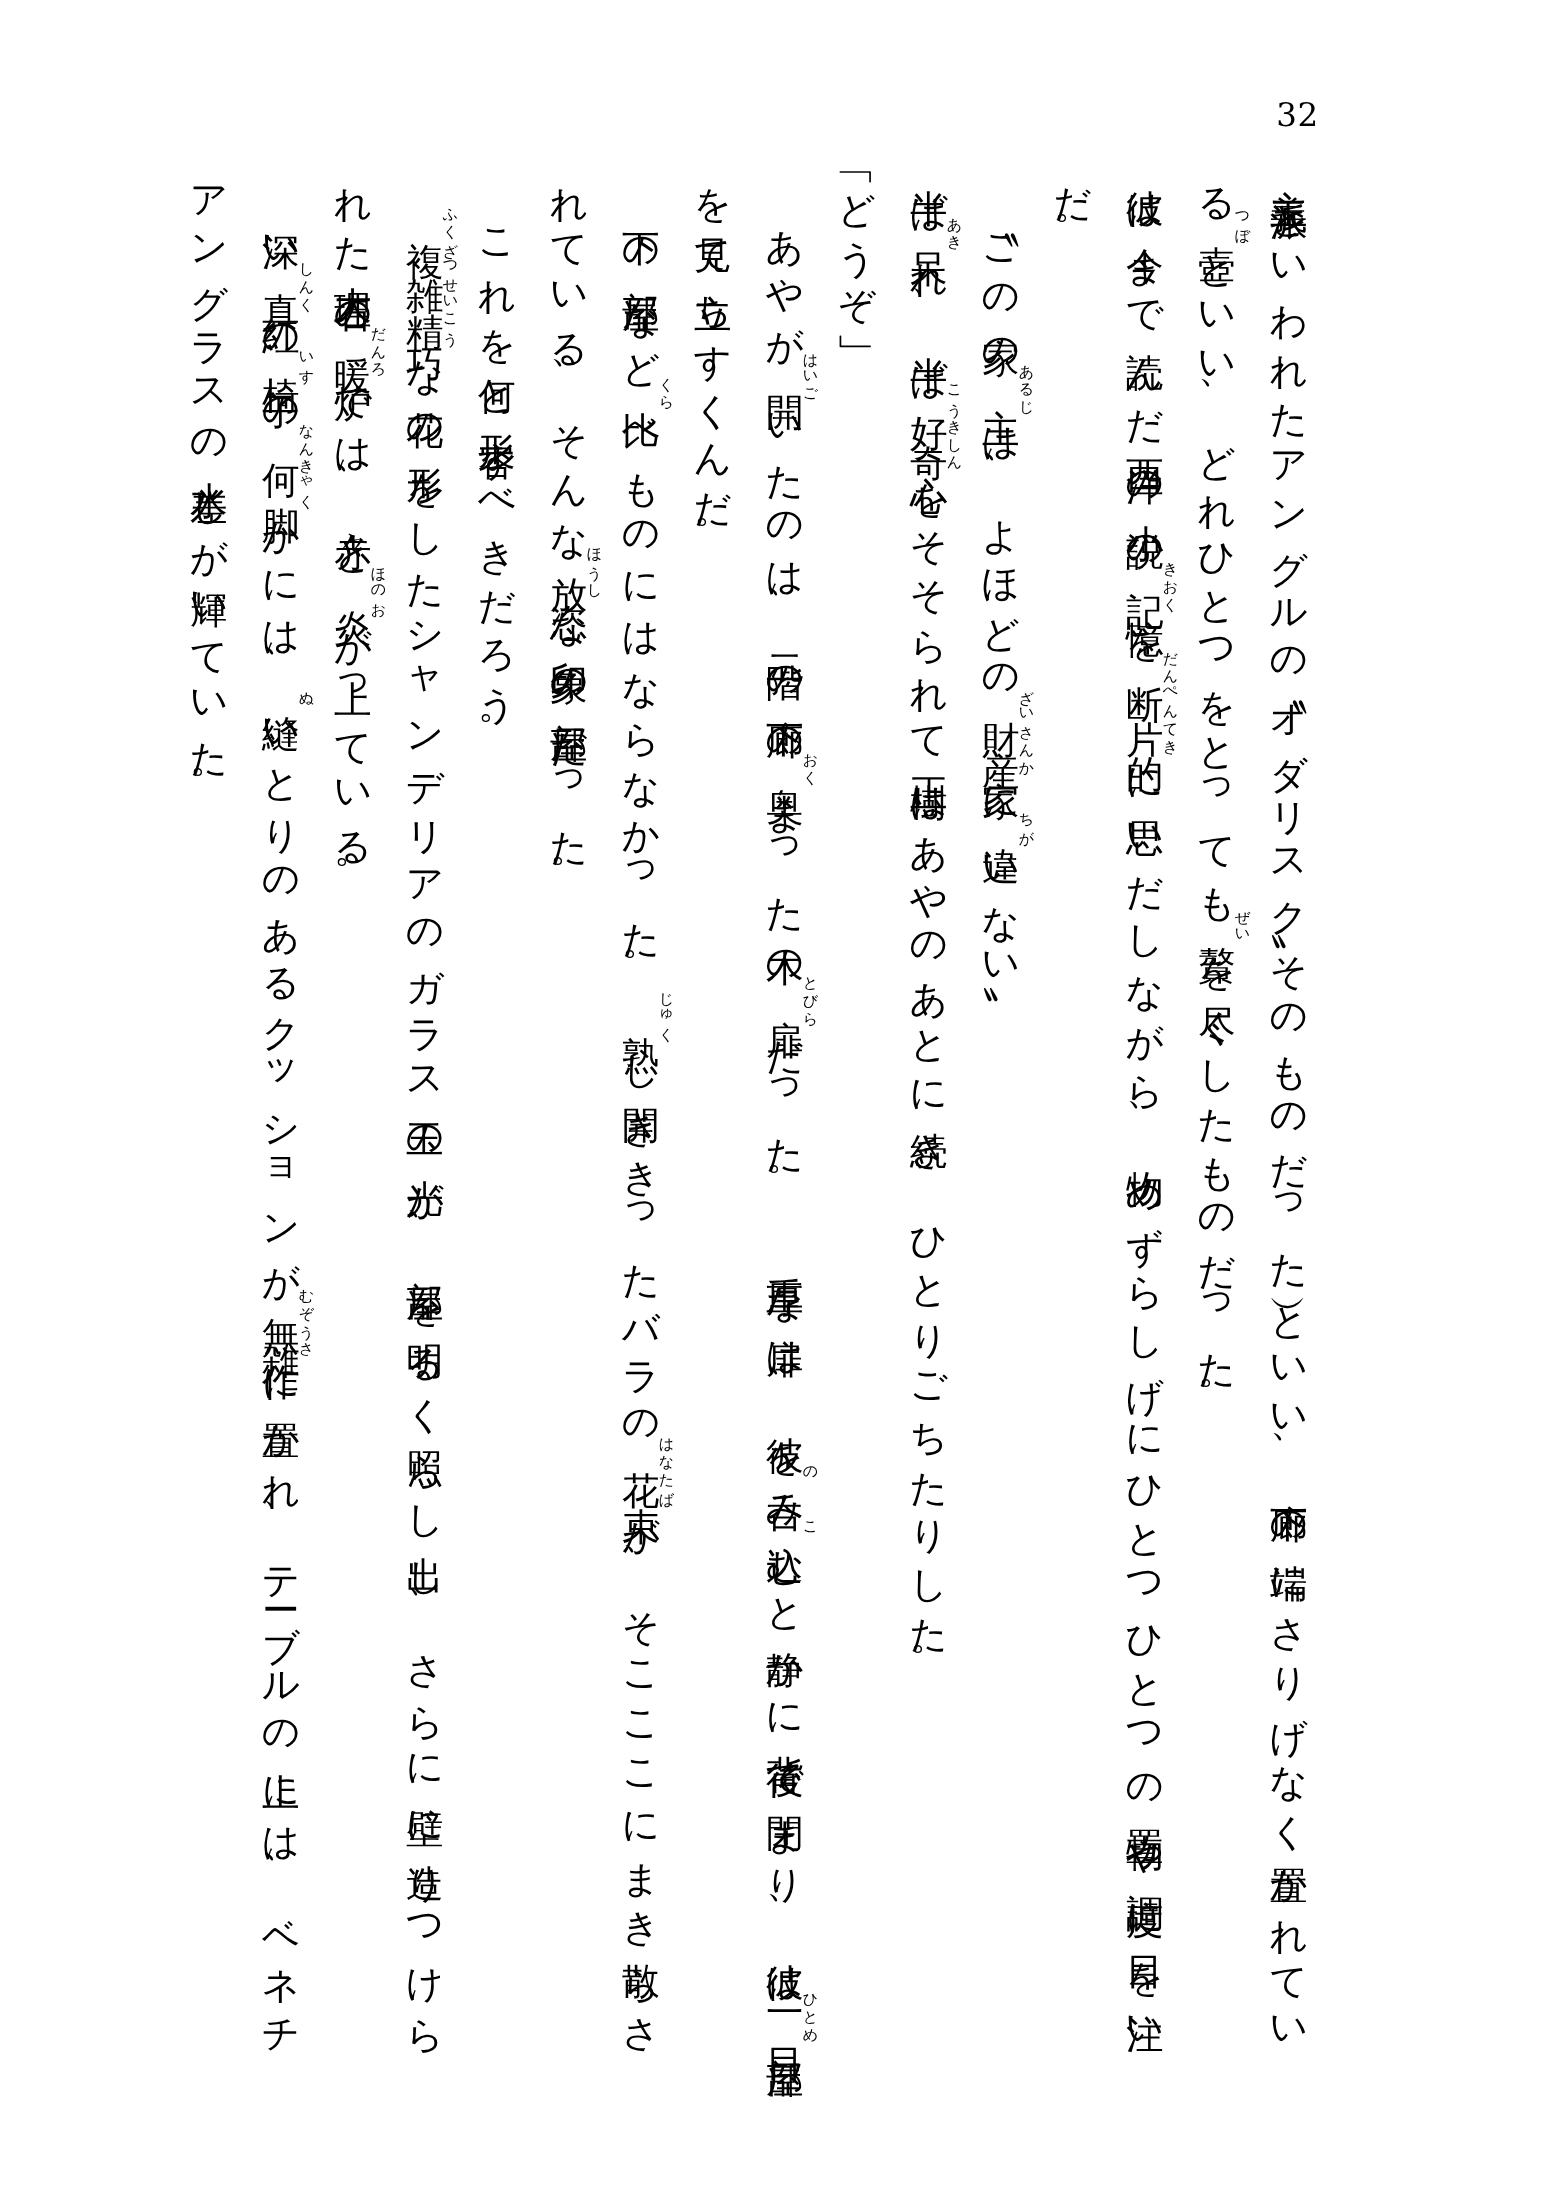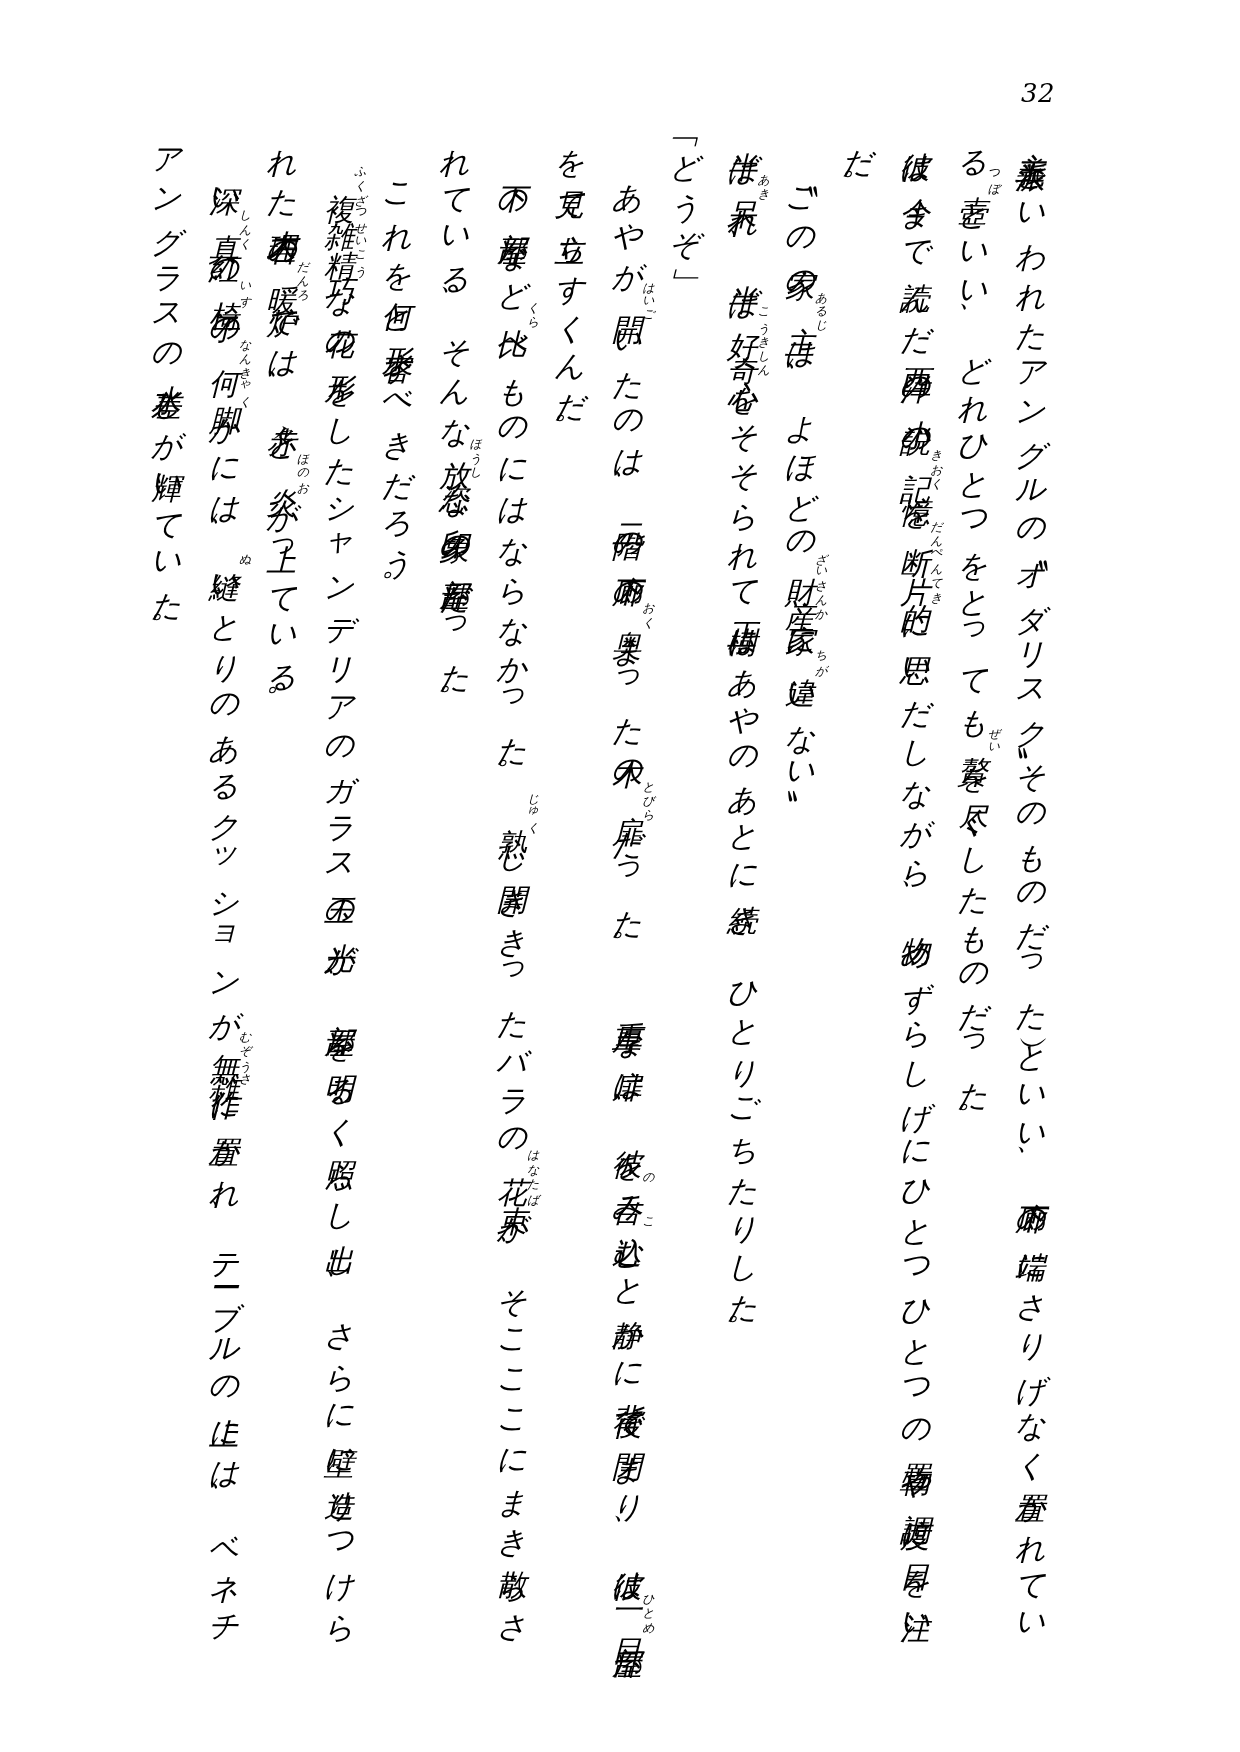--- a/index.html
+++ b/index.html
@@ -12,21 +12,20 @@
     height: 1752px;
     font-family: "DejaVu Serif", "Liberation Serif", serif;
     color: #000000;
     overflow: hidden;
   }
   .page {
     position: relative;
     width: 1151px;
     height: 1752px;
     box-sizing: border-box;
-    font-style: italic;
   }
   .page-number {
     position: absolute;
     top: 78px;
     right: 96px;
     font-size: 26px;
     font-family: "DejaVu Serif", "Liberation Serif", serif;
     letter-spacing: 0.5px;
   }
   .text-body {

